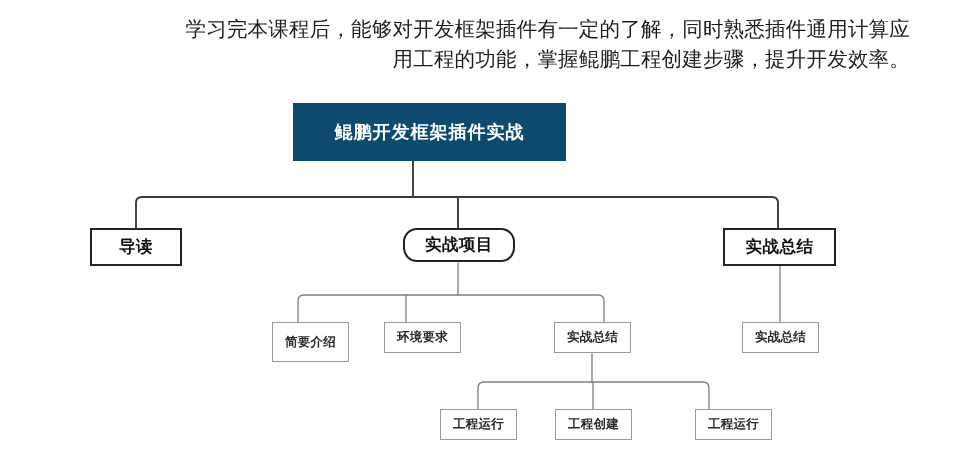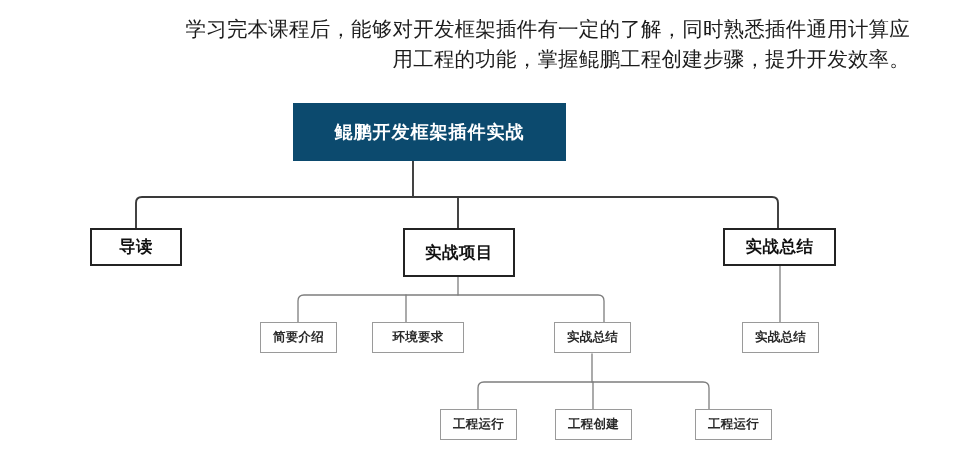--- a/index.html
+++ b/index.html
@@ -122,27 +122,27 @@
         <path d="M 592 354 L 592 382"></path>
         <path d="M 478 409 L 478 388 Q 478 382 484 382 L 703 382 Q 709 382 709 388 L 709 409"></path>
         <path d="M 593 382 L 593 409"></path>
       </g>
     </svg>
 
     <div class="node root" style="left:277px; top:103px; width:273px; height:58px;">鲲鹏开发框架插件实战</div>
 
     <div class="node lvl2" style="left:90px; top:228px; width:92px; height:38px;">导读</div>
 
-    <div class="node lvl2" style="left:403px; top:228px; width:112px; height:49px;">实战项目</div>
+    <div class="node lvl2" style="left:403px; top:228px; width:112px; height:34px;border-radius:14px;">实战项目</div>
 
     <div class="node lvl2" style="left:723px; top:228px; width:113px; height:38px;">实战总结</div>
 
-    <div class="node lvl3" style="left:260px; top:322px; width:77px; height:31px;">简要介绍</div>
+    <div class="node lvl3" style="left:272px; top:322px; width:77px; height:40px;">简要介绍</div>
 
-    <div class="node lvl3" style="left:372px; top:322px; width:92px; height:31px;">环境要求</div>
+    <div class="node lvl3" style="left:384px; top:322px; width:77px; height:31px;">环境要求</div>
 
     <div class="node lvl3" style="left:554px; top:322px; width:77px; height:31px;">实战总结</div>
 
     <div class="node lvl3" style="left:742px; top:322px; width:77px; height:31px;">实战总结</div>
 
     <div class="node lvl4" style="left:440px; top:409px; width:77px; height:31px;">工程运行</div>
 
     <div class="node lvl4" style="left:555px; top:409px; width:77px; height:31px;">工程创建</div>
 
     <div class="node lvl4" style="left:671px; top:409px; width:77px; height:31px;margin-left:24px;">工程运行</div>

